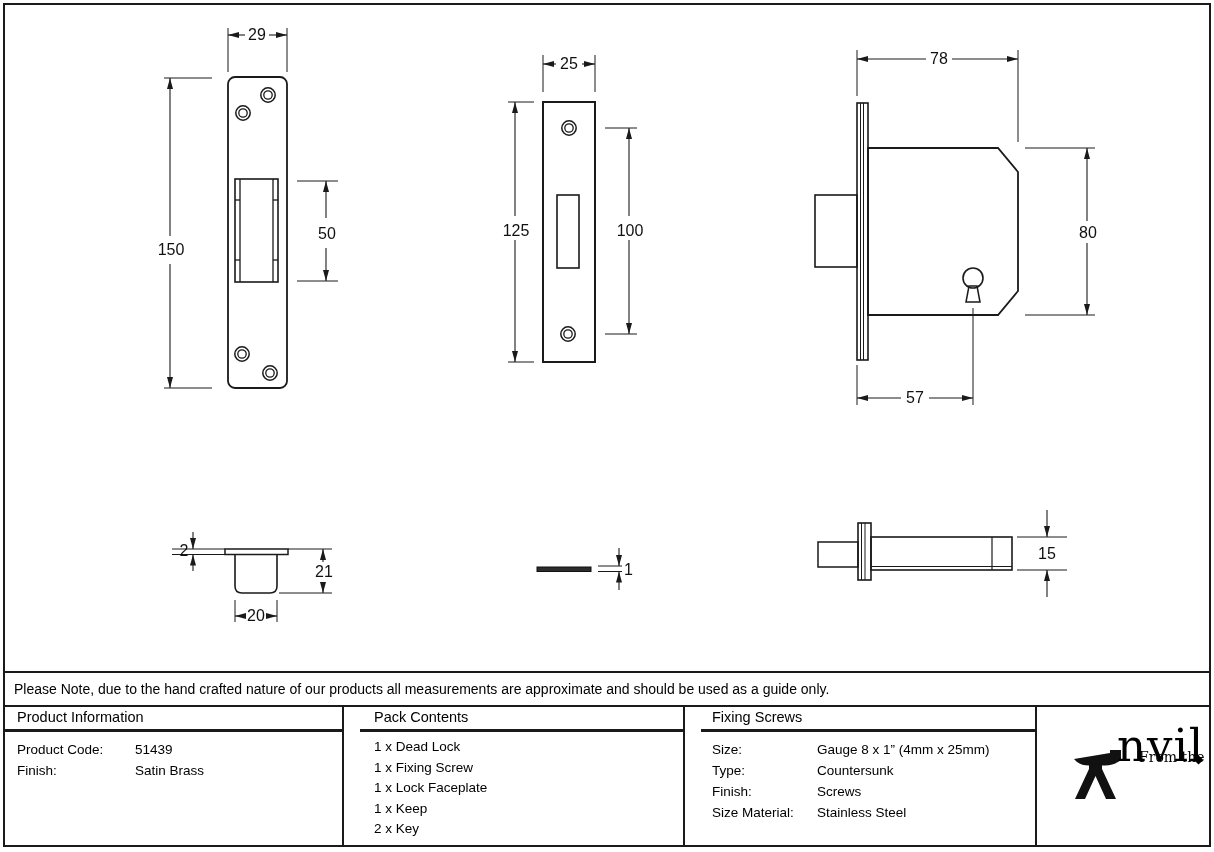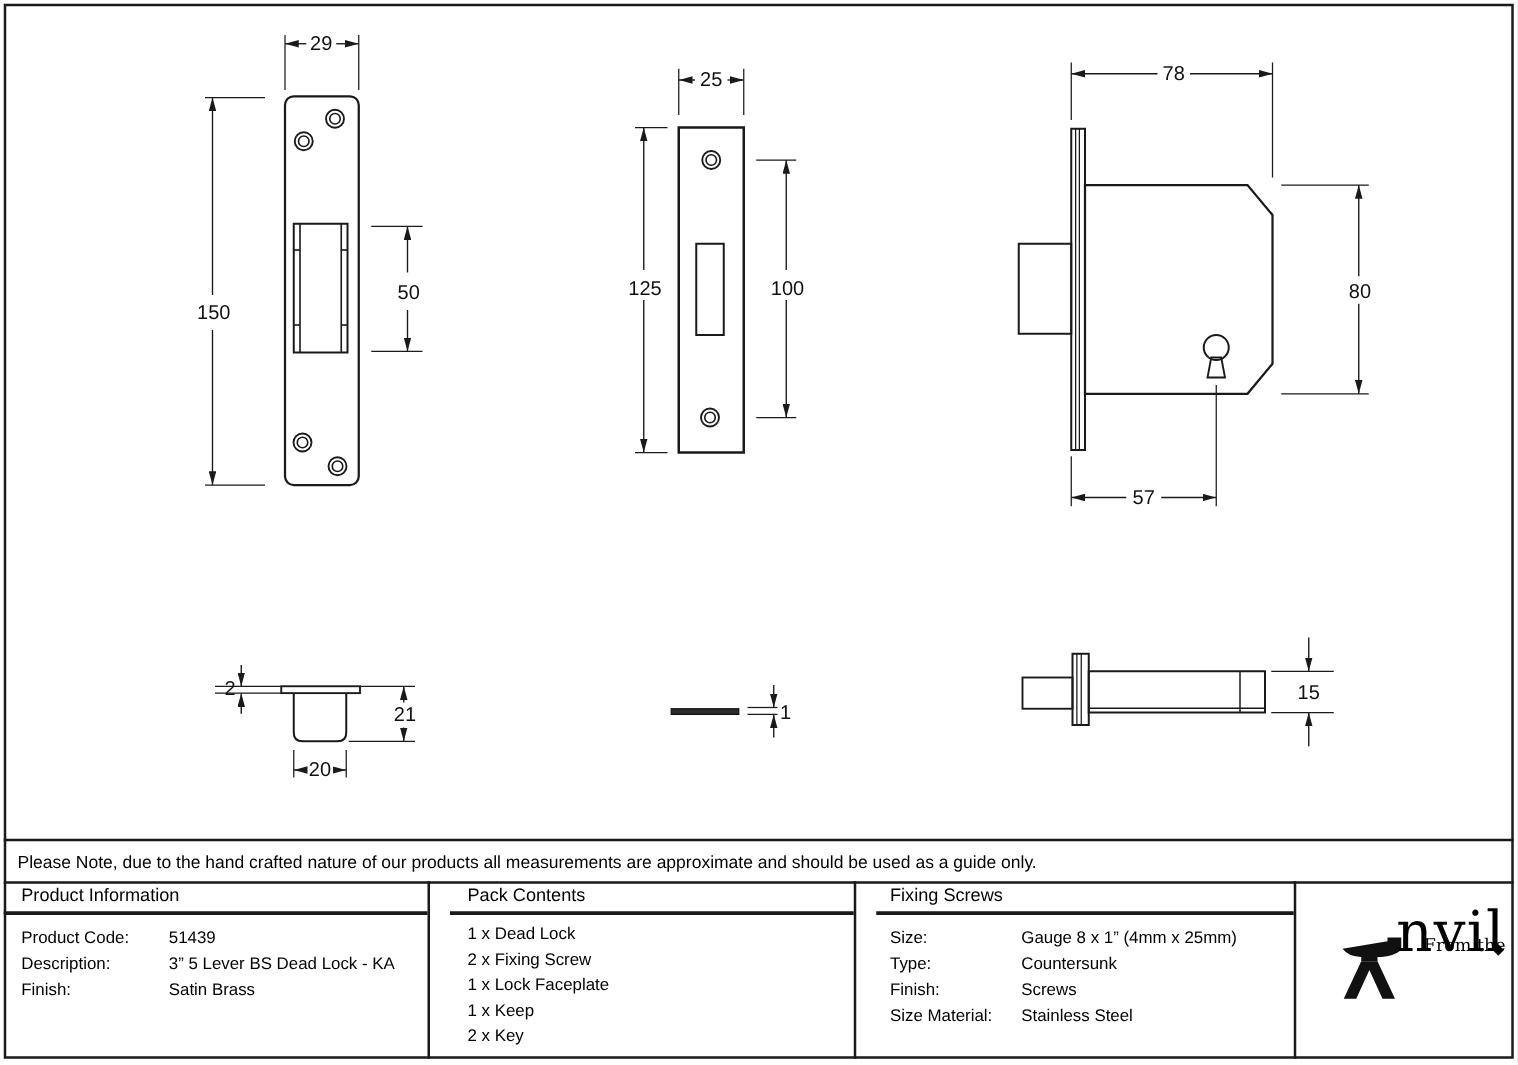--- a/index.html
+++ b/index.html
@@ -253,34 +253,30 @@
 
   <div class="info-table">
     <div class="col c1">
       <div class="hdr">Product Information</div>
       <div class="col-body">
         <div class="kv-row">
           <span class="k">Product Code:</span>
           <span class="v">51439</span>
         </div>
         <div class="kv-row">
-          <span class="k">Description:</span>
-          <span class="v">3” 5 Lever BS Dead Lock - KA</span>
-        </div>
-        <div class="kv-row">
           <span class="k">Finish:</span>
           <span class="v">Satin Brass</span>
         </div>
       </div>
     </div>
     <div class="col c2">
       <div class="hdr">Pack Contents</div>
       <div class="col-body list-body">
         <div>1 x Dead Lock</div>
-        <div>2 x Fixing Screw</div>
+        <div>1 x Fixing Screw</div>
         <div>1 x Lock Faceplate</div>
         <div>1 x Keep</div>
         <div>2 x Key</div>
       </div>
     </div>
     <div class="col c3">
       <div class="hdr">Fixing Screws</div>
       <div class="col-body">
         <div class="kv-row">
           <span class="k">Size:</span>

